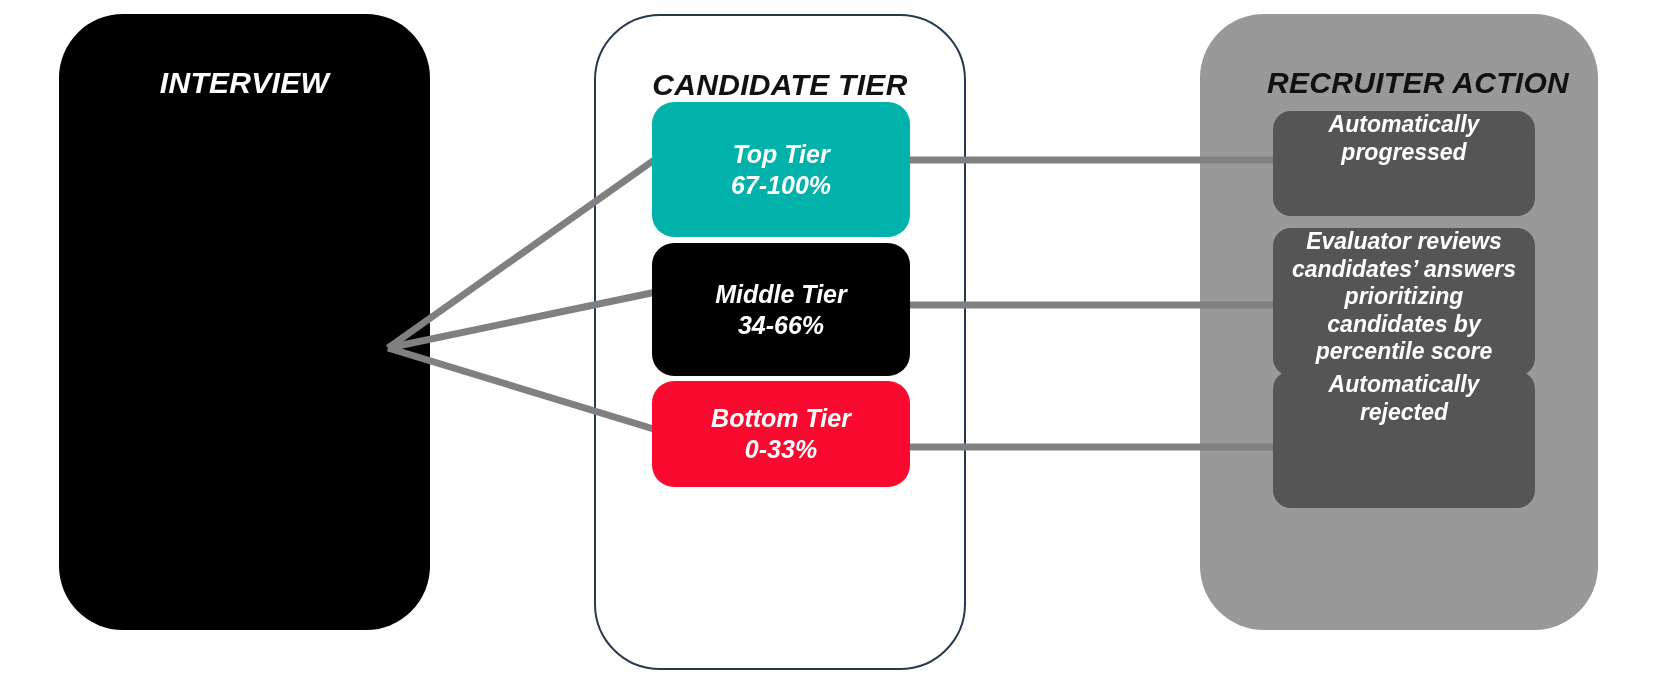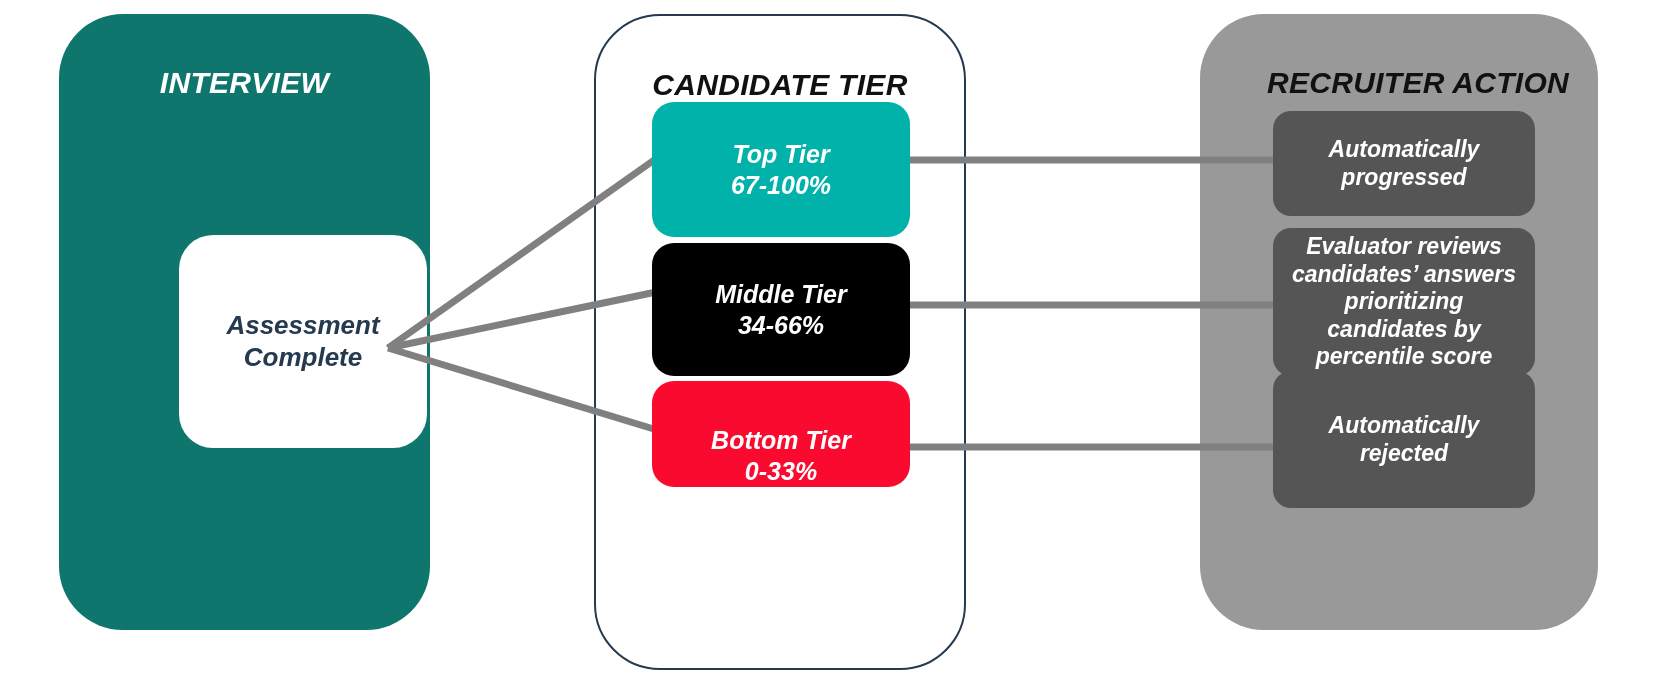--- a/index.html
+++ b/index.html
@@ -22,21 +22,21 @@
   
   .panel {
     position: absolute;
     box-sizing: border-box;
   }
   #panel-interview {
     left: 59px;
     top: 14px;
     width: 371px;
     height: 616px;
-    background: #0f766e;
+    background: #000000;
     border-radius: 64px;
   }
   #panel-tier {
     left: 594px;
     top: 14px;
     width: 372px;
     height: 656px;
     background: #ffffff;
     border: 2px solid #25394f;
     border-radius: 66px;
@@ -113,31 +113,30 @@
   .tier-card .card-text {
     color: #ffffff;
     font-style: italic;
     font-weight: bold;
     font-size: 25px;
     line-height: 1.24;
     white-space: pre-line;
   }
   #tier-card-0 { top: 102px;  height: 135px; background: #00b2a9; }
   #tier-card-1 { top: 243px;  height: 133px; background: #000000; }
-  #tier-card-2 { top: 381px;  height: 106px; background: #fa0a2e; align-items: flex-end; }
+  #tier-card-2 { top: 381px;  height: 106px; background: #fa0a2e; }
 
   
   .action-card {
     position: absolute;
     left: 1273px;
     width: 262px;
     background: #555555;
     border-radius: 18px;
     display: flex;
-    align-items: center;
     justify-content: center;
     text-align: center;
   }
   .action-card .card-text {
     color: #ffffff;
     font-style: italic;
     font-weight: bold;
     font-size: 23px;
     line-height: 1.2;
     white-space: pre-line;
@@ -164,24 +163,20 @@
   }
 </style>
 </head>
 <body>
 
 <div id="canvas">
 
   <div class="panel" id="panel-interview">
     <div class="col-title" id="title-interview">INTERVIEW</div>
 
-    <div id="assessment-card">
-      <div class="card-text">Assessment
-Complete</div>
-    </div>
   </div>
 
   <div class="panel" id="panel-tier">
     <div class="col-title" id="title-tier">CANDIDATE TIER</div>
   </div>
 
   <div class="panel" id="panel-action">
     <div class="col-title" id="title-action">RECRUITER ACTION</div>
   </div>
 

